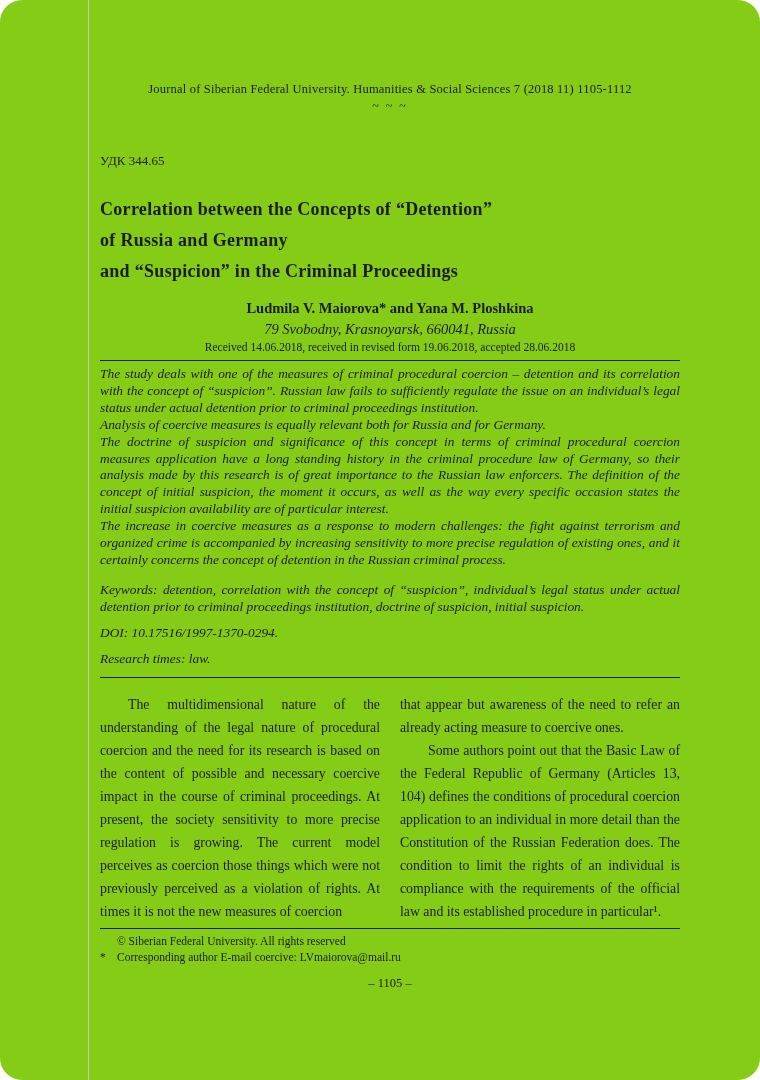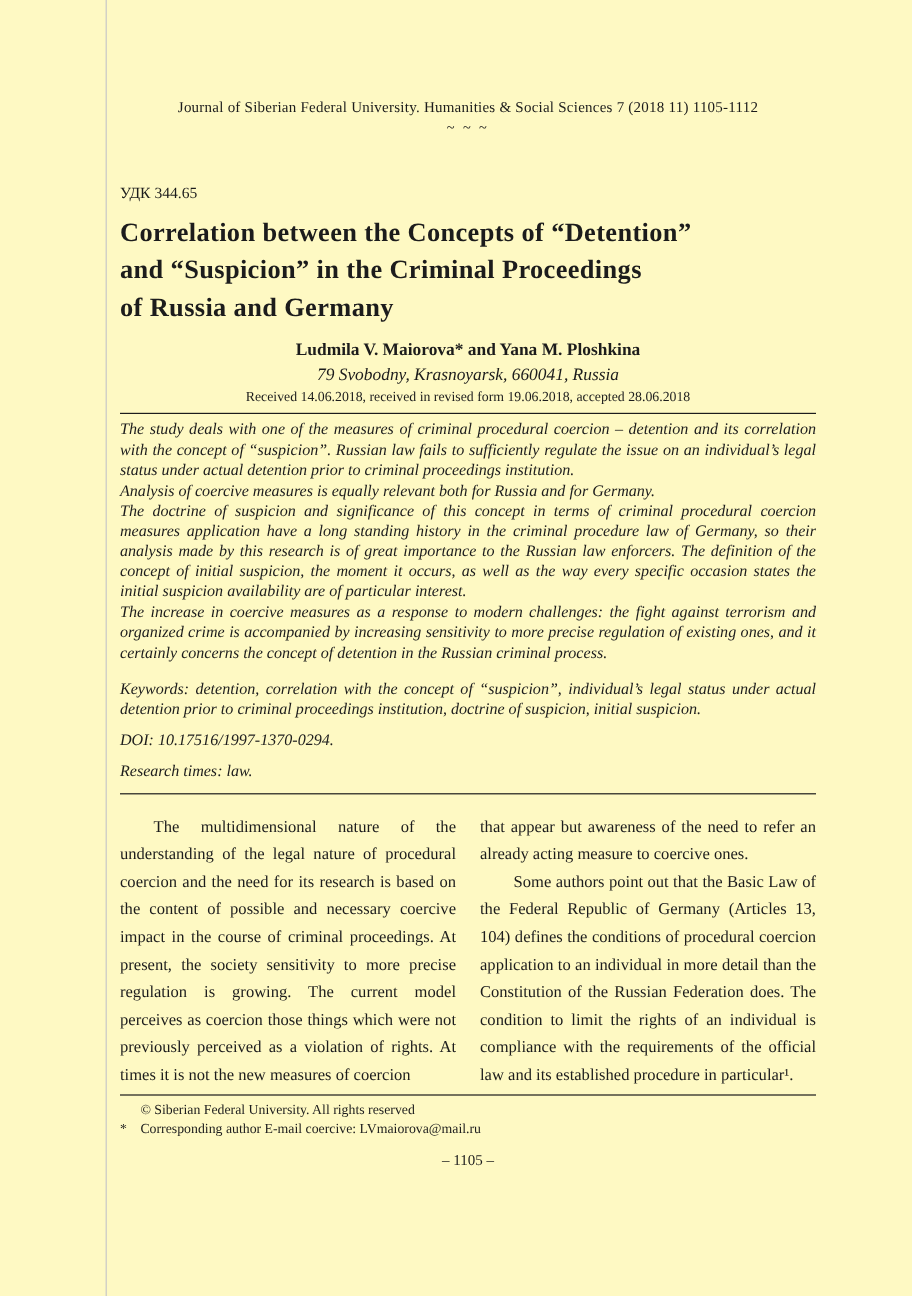--- a/index.html
+++ b/index.html
@@ -6,23 +6,24 @@
   html, body { background: #ffffff; }
   body {
     font-family: "Liberation Serif", "DejaVu Serif", serif;
     color: #1c1c1c;
     width: 760px;
   }
   .page {
     position: relative;
     width: 760px;
     height: 1080px;
-    background: #fef9c3;
+    background: #84cc16;
     padding: 82px 80px 0 100px;
     overflow: hidden;
+    border-radius: 22px;
   }
   .left-edge {
     position: absolute;
     left: 88px; top: 0;
     width: 1px; height: 1080px;
     background: #c8c8c8;
   }
   .journal-header {
     text-align: center;
     font-size: 12.5px;
@@ -35,22 +36,22 @@
     font-size: 12px;
     line-height: 14px;
     margin-top: 2px;
     letter-spacing: 2px;
   }
   .udc {
     margin-top: 40px;
     font-size: 13px;
   }
   .title {
-    margin-top: 9px;
-    font-size: 22px;
+    margin-top: 25px;
+    font-size: 18px;
     font-weight: bold;
     line-height: 31px;
     letter-spacing: 0.3px;
   }
   .authors-block { margin-top: 11px; text-align: center; }
   .authors { font-weight: bold; font-size: 14.5px; line-height: 21px; }
   .affiliation, .address { font-style: italic; font-size: 14.5px; line-height: 21px; }
   .received {
     text-align: center;
     font-size: 11.5px;
@@ -103,22 +104,22 @@
 <div class="page">
   <div class="left-edge"></div>
 
   <div class="journal-header">Journal of  Siberian Federal University.  Humanities &amp; Social Sciences 7 (2018 11) 1105-1112</div>
   <div class="tildes">~ ~ ~</div>
 
   <div class="udc">УДК 344.65</div>
 
   <h1 class="title">
     <div>Correlation between the Concepts of “Detention”</div>
+    <div>of Russia and Germany</div>
     <div>and “Suspicion” in the Criminal Proceedings</div>
-    <div>of Russia and Germany</div>
   </h1>
 
   <div class="authors-block">
     <div class="authors">Ludmila V. Maiorova* and Yana M. Ploshkina</div>
     <div class="address">79 Svobodny, Krasnoyarsk, 660041, Russia</div>
   </div>
 
   <div class="received">Received 14.06.2018, received in revised form 19.06.2018, accepted 28.06.2018</div>
 
   <div class="rule"></div>

